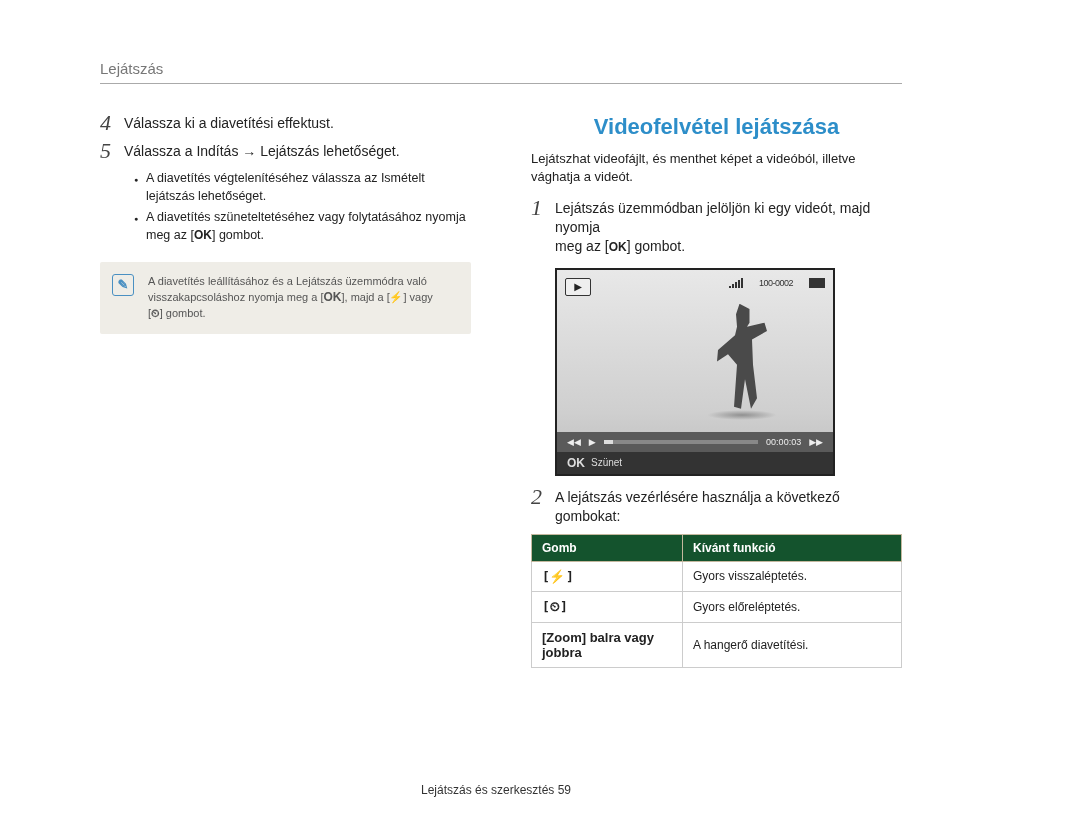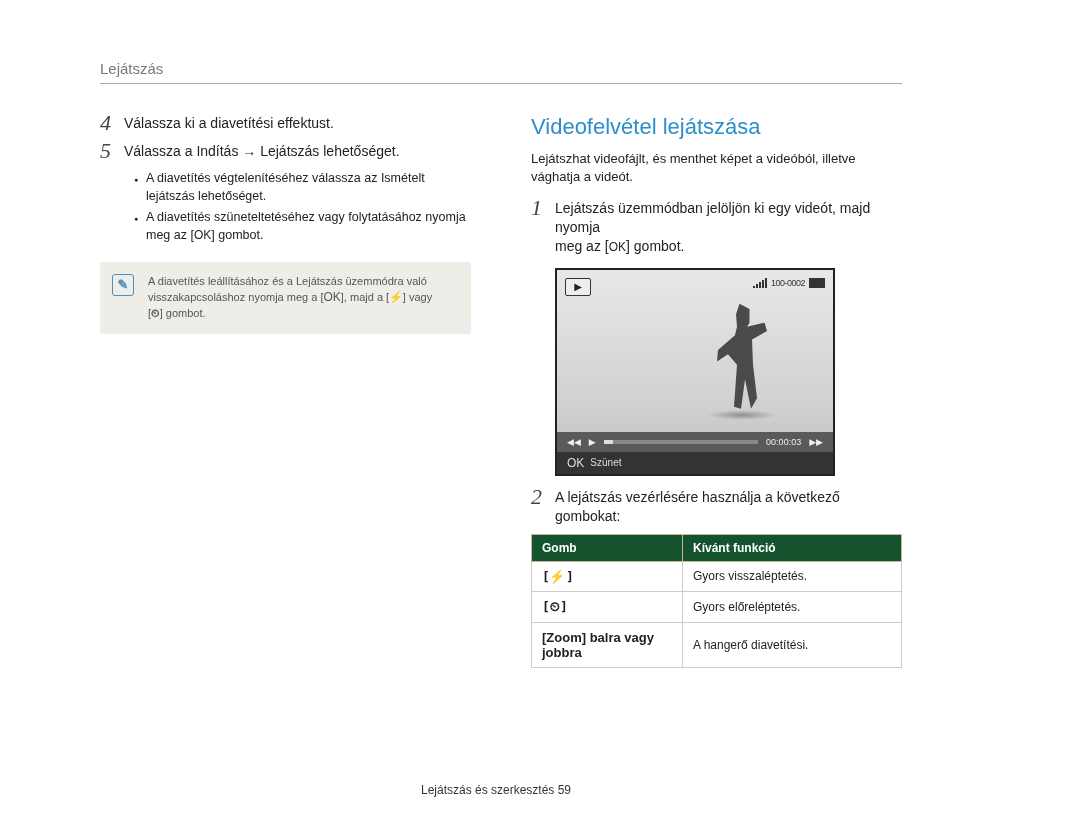--- a/index.html
+++ b/index.html
@@ -93,31 +93,32 @@
     display: flex;
     align-items: center;
     justify-content: center;
     color: #4a90c2;
     font-weight: bold;
     font-size: 13px;
   }
   .section-title {
     color: #2d8ec9;
     font-size: 22px;
-    font-weight: normal;
+    font-weight: bold;
     margin: 0 0 10px 0;
+    text-align: center;
   }
   .intro {
     font-size: 13px;
     line-height: 1.35;
     margin-bottom: 14px;
   }
   .inline-ok {
     display: inline-block;
-    font-weight: normal;
+    font-weight: bold;
     font-size: 12px;
     vertical-align: baseline;
   }
   .screenshot {
     width: 280px;
     border: 2px solid #222;
     margin: 12px 0 12px 24px;
     background: linear-gradient(#e8e8e8, #cfcfcf 70%, #bcbcbc);
     position: relative;
     box-sizing: border-box;
@@ -142,21 +143,21 @@
   }
   .ss-top-right {
     position: absolute;
     right: 8px;
     top: 8px;
     font-size: 9px;
     letter-spacing: -0.5px;
     color: #333;
     display: flex;
     align-items: center;
-    gap: 4px;
+    gap: 16px;
   }
   .ss-body {
     height: 140px;
     position: relative;
   }
   .ss-figure {
     width: 50px;
     height: 105px;
     position: absolute;
     left: 160px;

